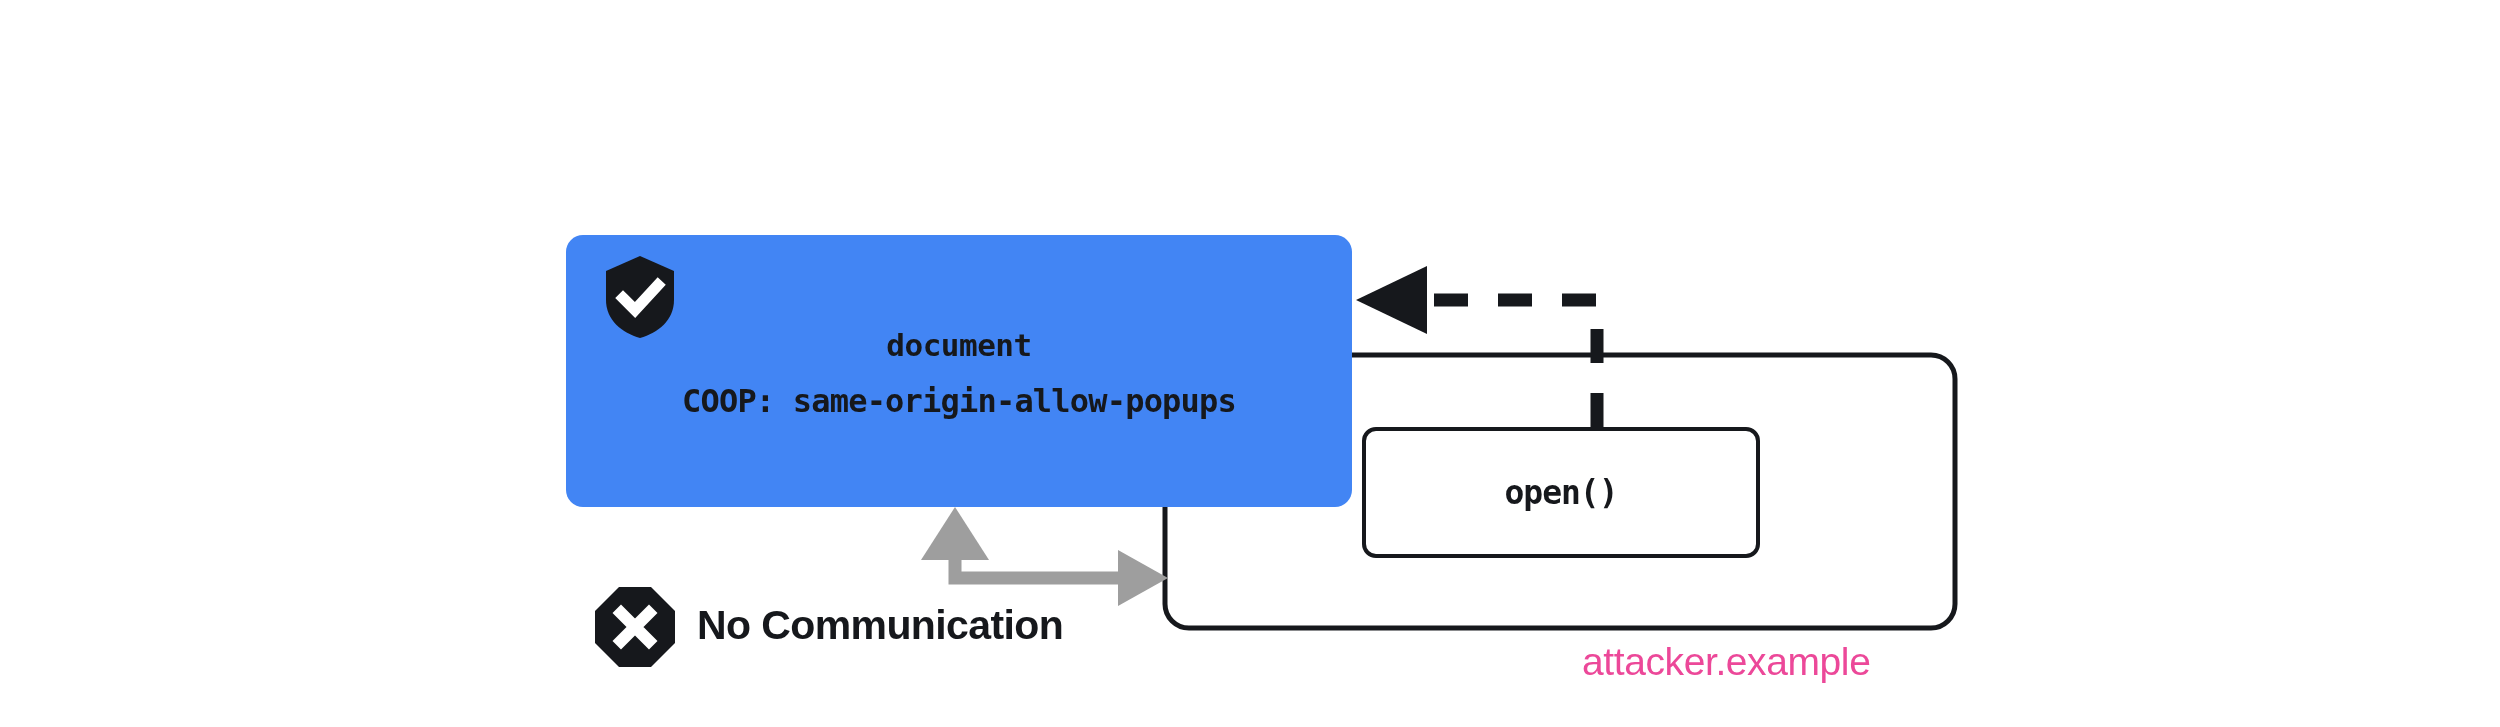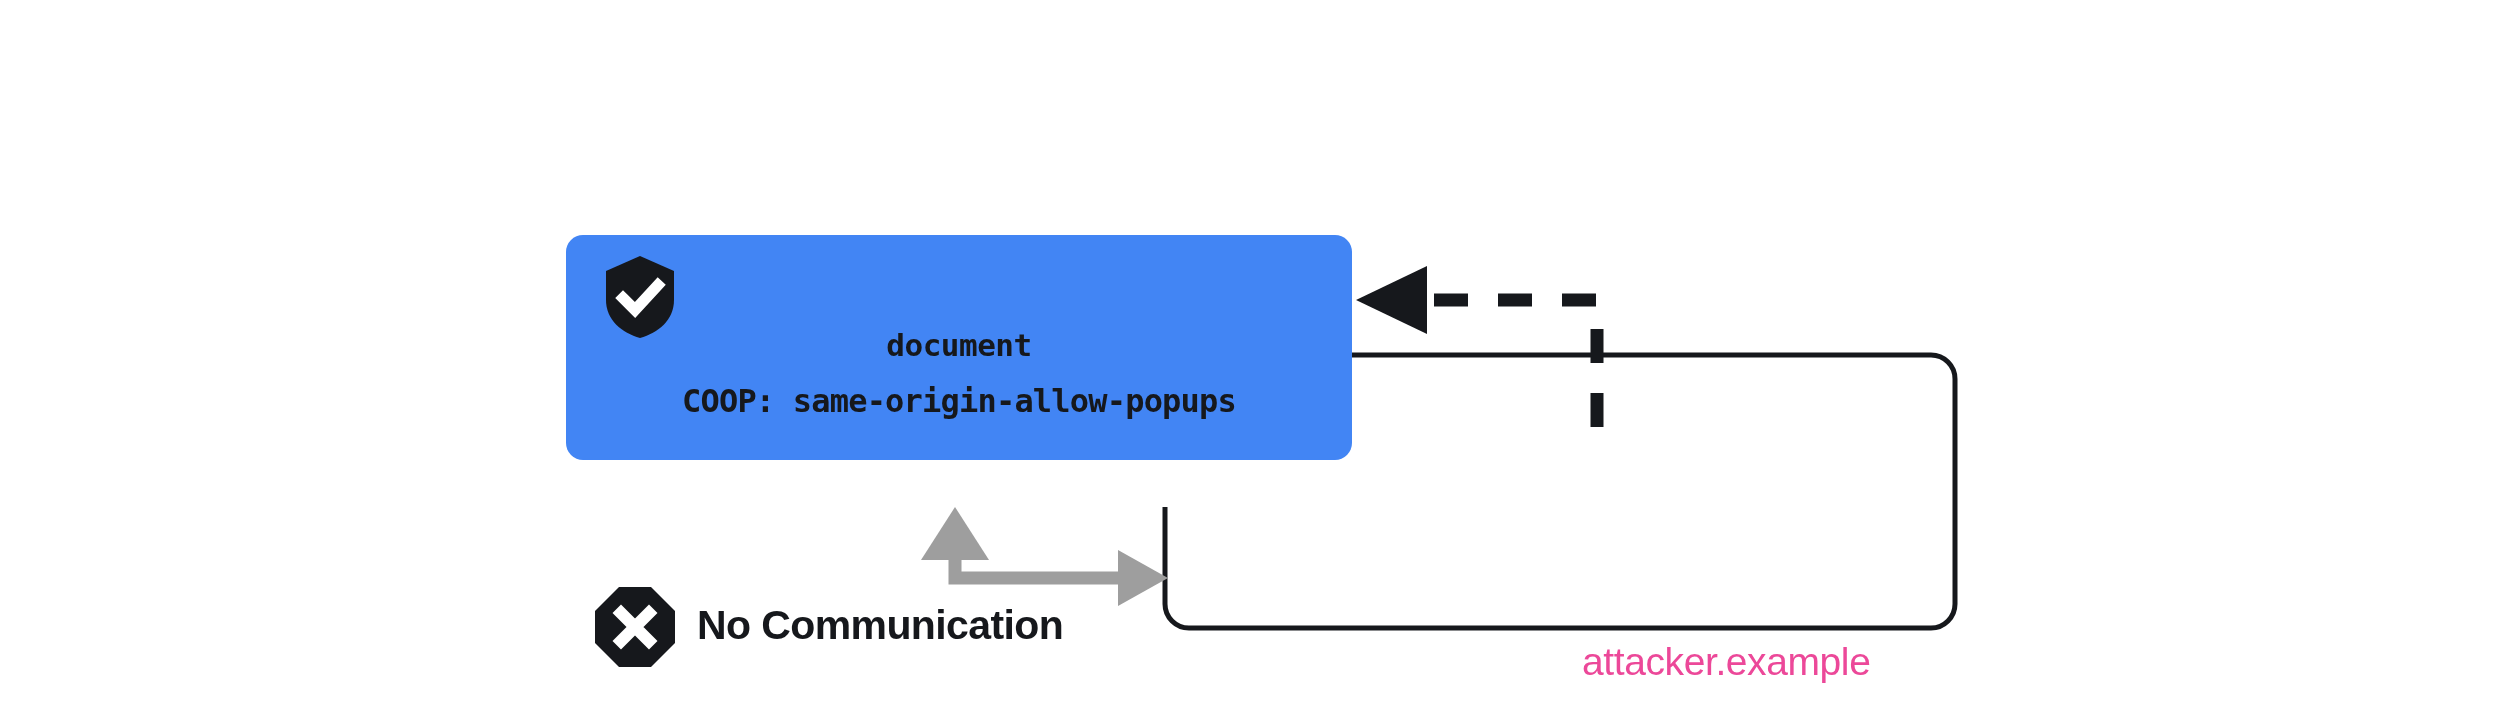--- a/index.html
+++ b/index.html
@@ -41,21 +41,21 @@
     color: #16181c;
     white-space: nowrap;
   }
 
   
   #document-box {
     position: absolute;
     left: 566px;
     top: 235px;
     width: 786px;
-    height: 225px;
+    height: 272px;
     background: #4285f4;
     border-radius: 17px;
   }
 
   #shield-icon-wrap {
     position: absolute;
     left: 36px;
     top: 19px;
     width: 76px;
     height: 86px;
@@ -180,20 +180,23 @@
         <path d="M21 44 L33 56 L56 31" fill="none" stroke="#ffffff" stroke-width="11" stroke-linecap="square" stroke-linejoin="miter"></path>
       </svg>
     </div>
 
     <div id="document-text-block">
       <div id="document-title">document</div>
       <div id="document-coop">COOP: same-origin-allow-popups</div>
     </div>
   </div>
 
+  <div id="open-box">
+    <span id="open-label">open()</span>
+  </div>
 
   <div id="no-comm-row">
     <div id="no-comm-icon-wrap">
       <svg viewBox="0 0 82 82" width="82" height="82">
         <polygon points="25,1 57,1 81,25 81,57 57,81 25,81 1,57 1,25" fill="#16181c"></polygon>
         <path d="M27 27 L55 55 M55 27 L27 55" stroke="#ffffff" stroke-width="12" stroke-linecap="square"></path>
       </svg>
     </div>
     <div id="no-comm-label">No Communication</div>
   </div>

